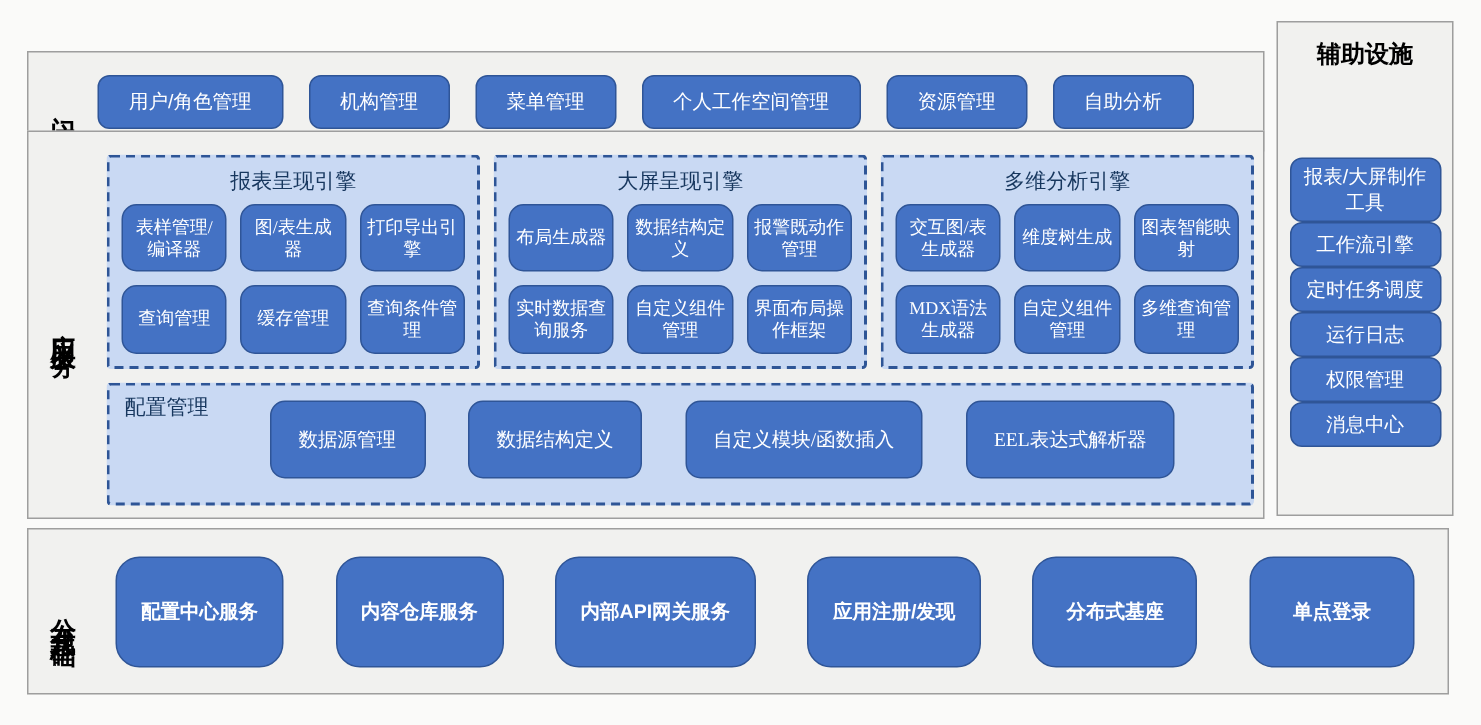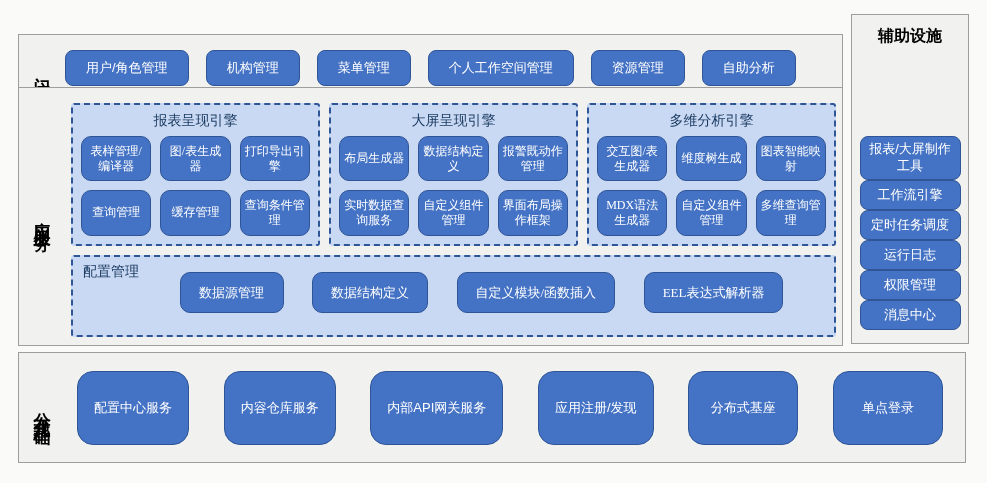--- a/index.html
+++ b/index.html
@@ -57,31 +57,31 @@
     border: 2px dashed #2e5596;
     border-radius: 3px;
   }
   .engine { flex: 1; padding: 4px 8px 8px; display: flex; flex-direction: column; }
   .box-title { text-align: center; font-size: 14px; color: #17375e; padding: 3px 0 6px; }
   .engine-grid { display: grid; grid-template-columns: repeat(3, 1fr); gap: 9px; flex: 1; }
   .engine-btn { border-radius: 10px; font-size: 12px; line-height: 1.25; padding: 2px 3px; min-height: 44px; }
 
   .config { height: 84px; padding: 3px 10px 9px; display: flex; flex-direction: row; }
   .config-row { flex: 1; display: flex; align-items: center; justify-content: space-evenly; gap: 14px; padding: 0 26px; }
-  .config-btn { height: 41px; border-radius: 10px; padding: 0 18px; font-size: 13px; min-width: 104px; white-space: nowrap; }
+  .config-btn { height: 52px; border-radius: 10px; padding: 0 18px; font-size: 13px; min-width: 104px; white-space: nowrap; }
 
   
   #foundation { left: 18px; top: 352px; width: 948px; height: 111px; display: flex; }
-  #foundation .hrow { flex: 1; display: flex; align-items: center; justify-content: space-between; gap: 4px; padding: 0 22px 0 12px; }
+  #foundation .hrow { flex: 1; display: flex; align-items: center; justify-content: space-between; gap: 4px; padding: 0 22px 0 12px; font-weight: bold; }
   .found-btn { height: 74px; border-radius: 16px; padding: 0 16px; font-size: 13px; min-width: 110px; white-space: nowrap; }
 
   
   #aux { left: 851px; top: 14px; width: 118px; height: 330px; display: flex; flex-direction: column; align-items: center; padding: 11px 0 13px; }
   .aux-title { font-weight: 700; font-size: 16px; margin-bottom: 26px; }
-  .aux-list { flex: 1; width: 100%; display: flex; flex-direction: column; align-items: center; justify-content: flex-end; }
+  .aux-list { flex: 1; width: 100%; display: flex; flex-direction: column; align-items: center; justify-content: center; }
   .aux-btn { width: 101px; min-height: 30px; border-radius: 8px; font-size: 13px; padding: 4px 5px; line-height: 1.3; word-break: break-all; }
 </style>
 </head>
 <body>
 
 <div class="canvas">
 
   <section id="portal" class="panel">
     <div class="vlabel">门户</div>
     <div class="hrow">

